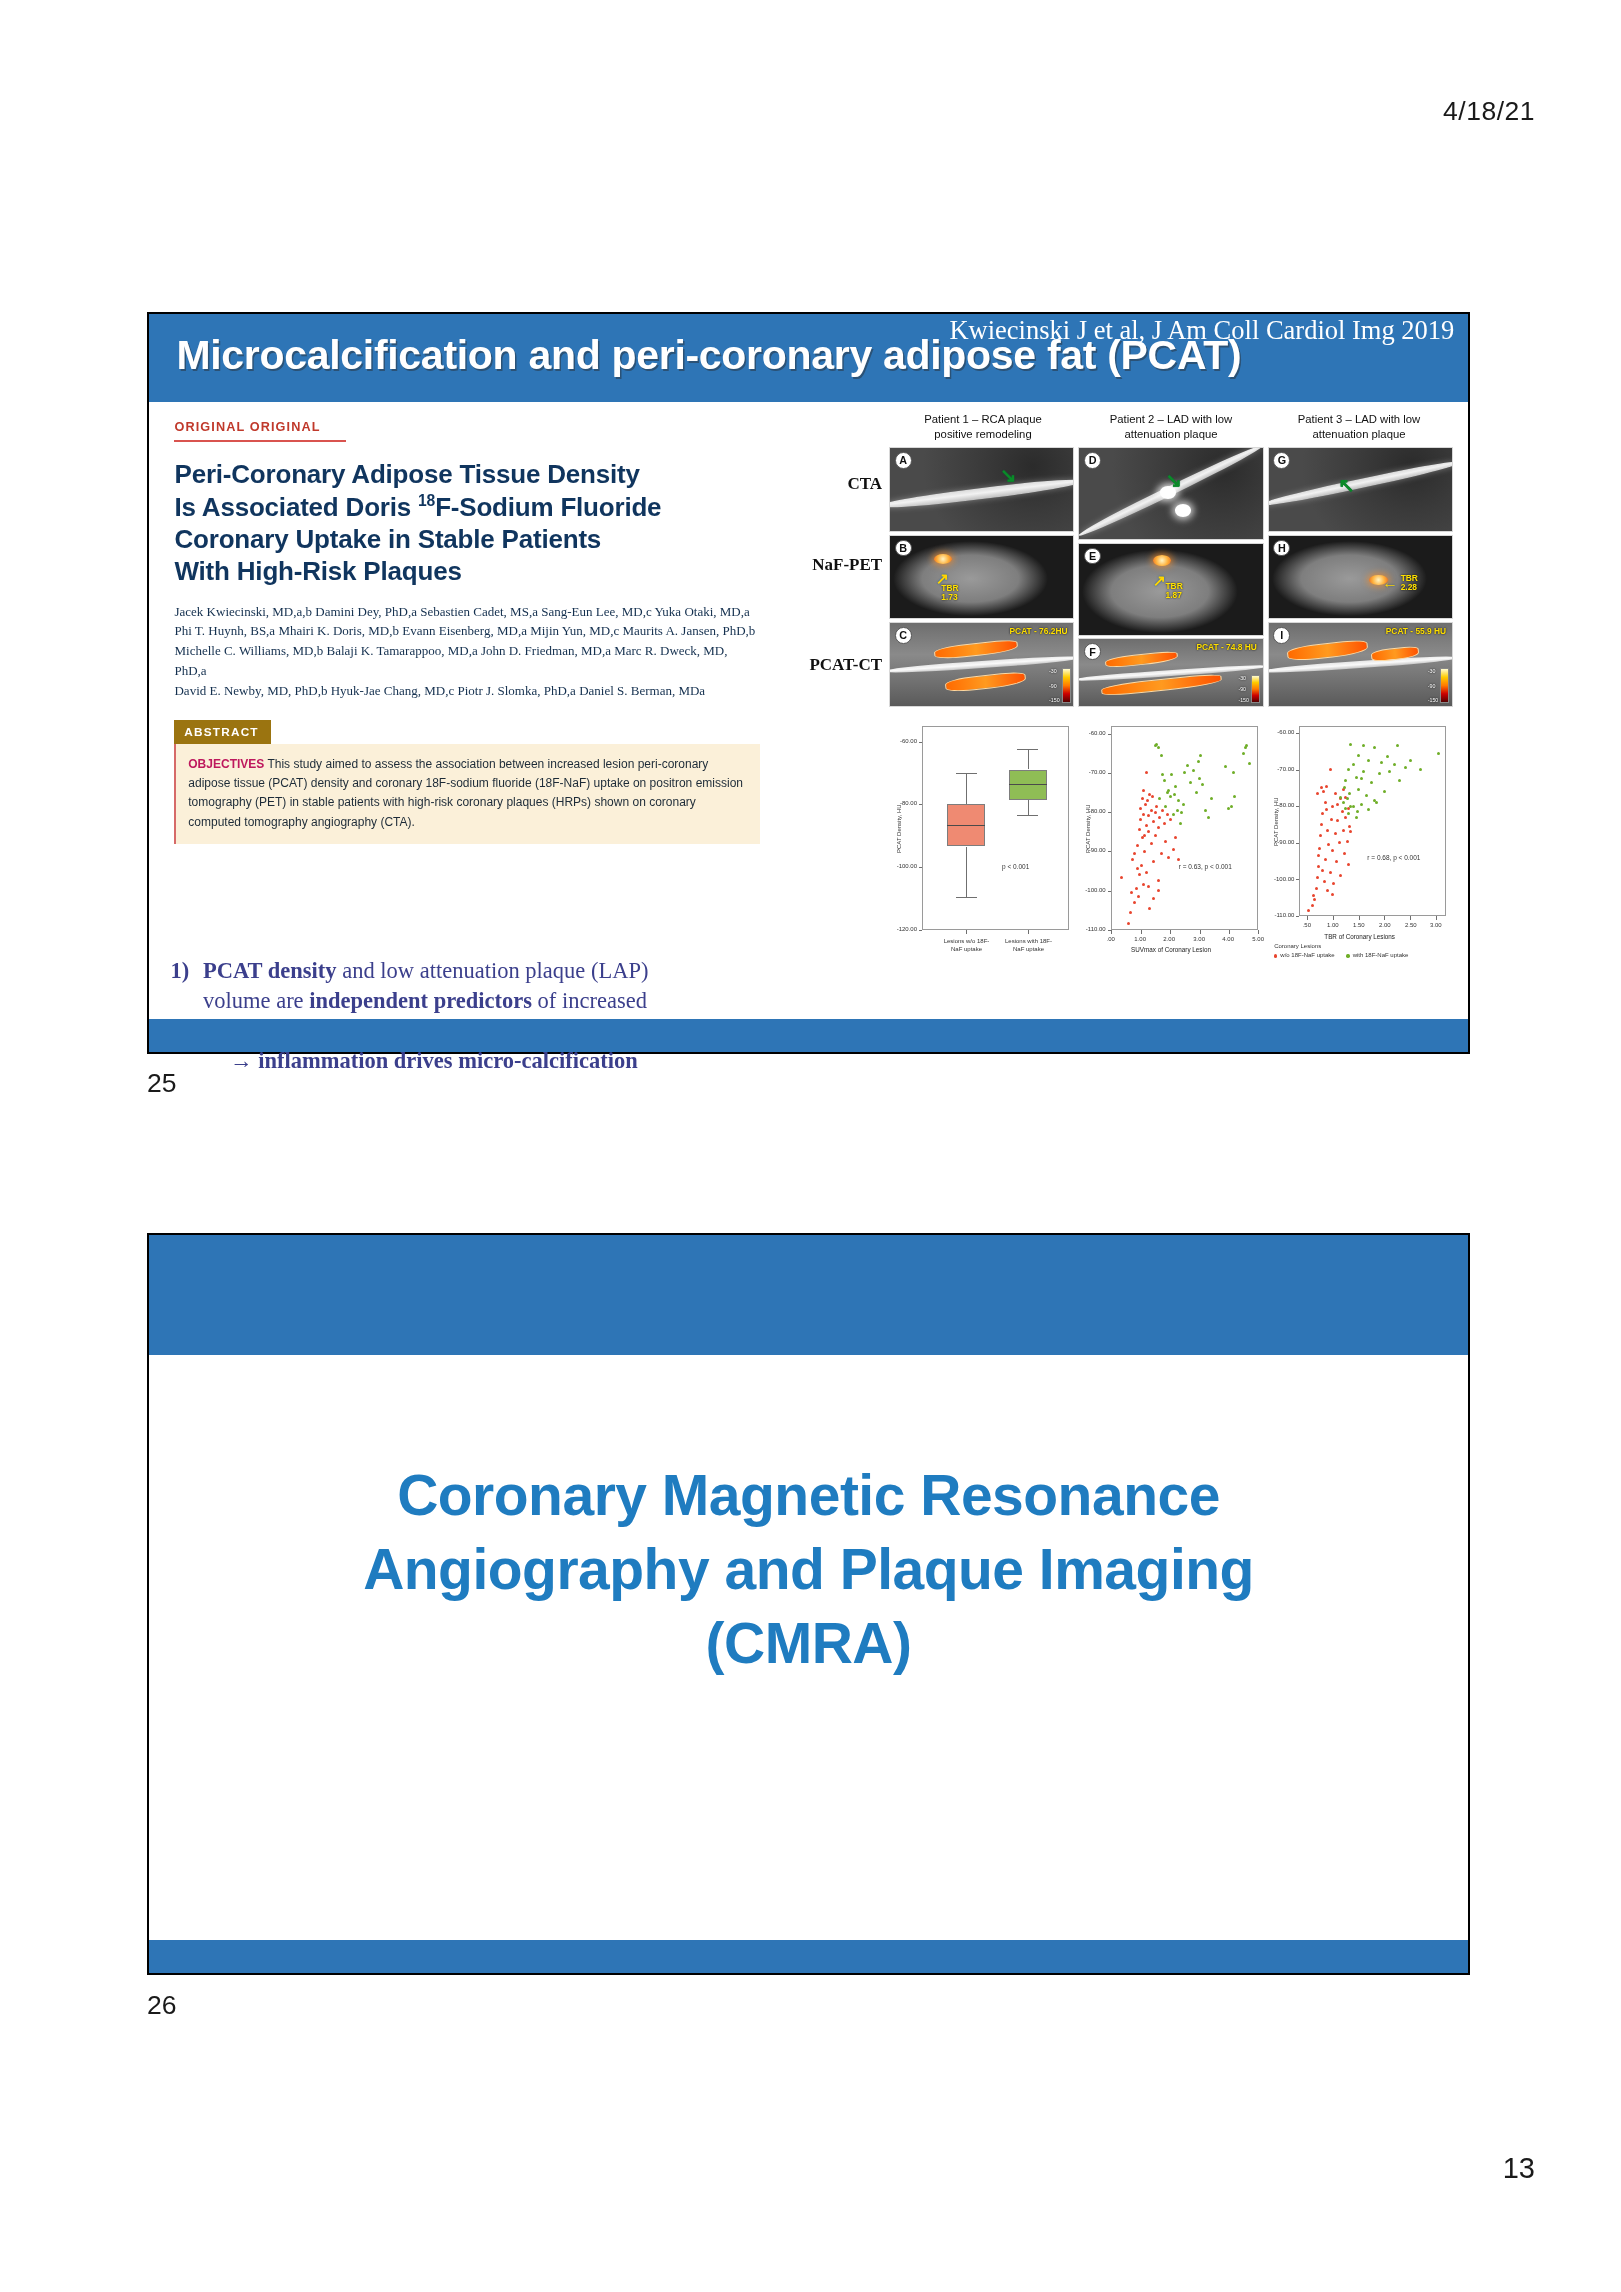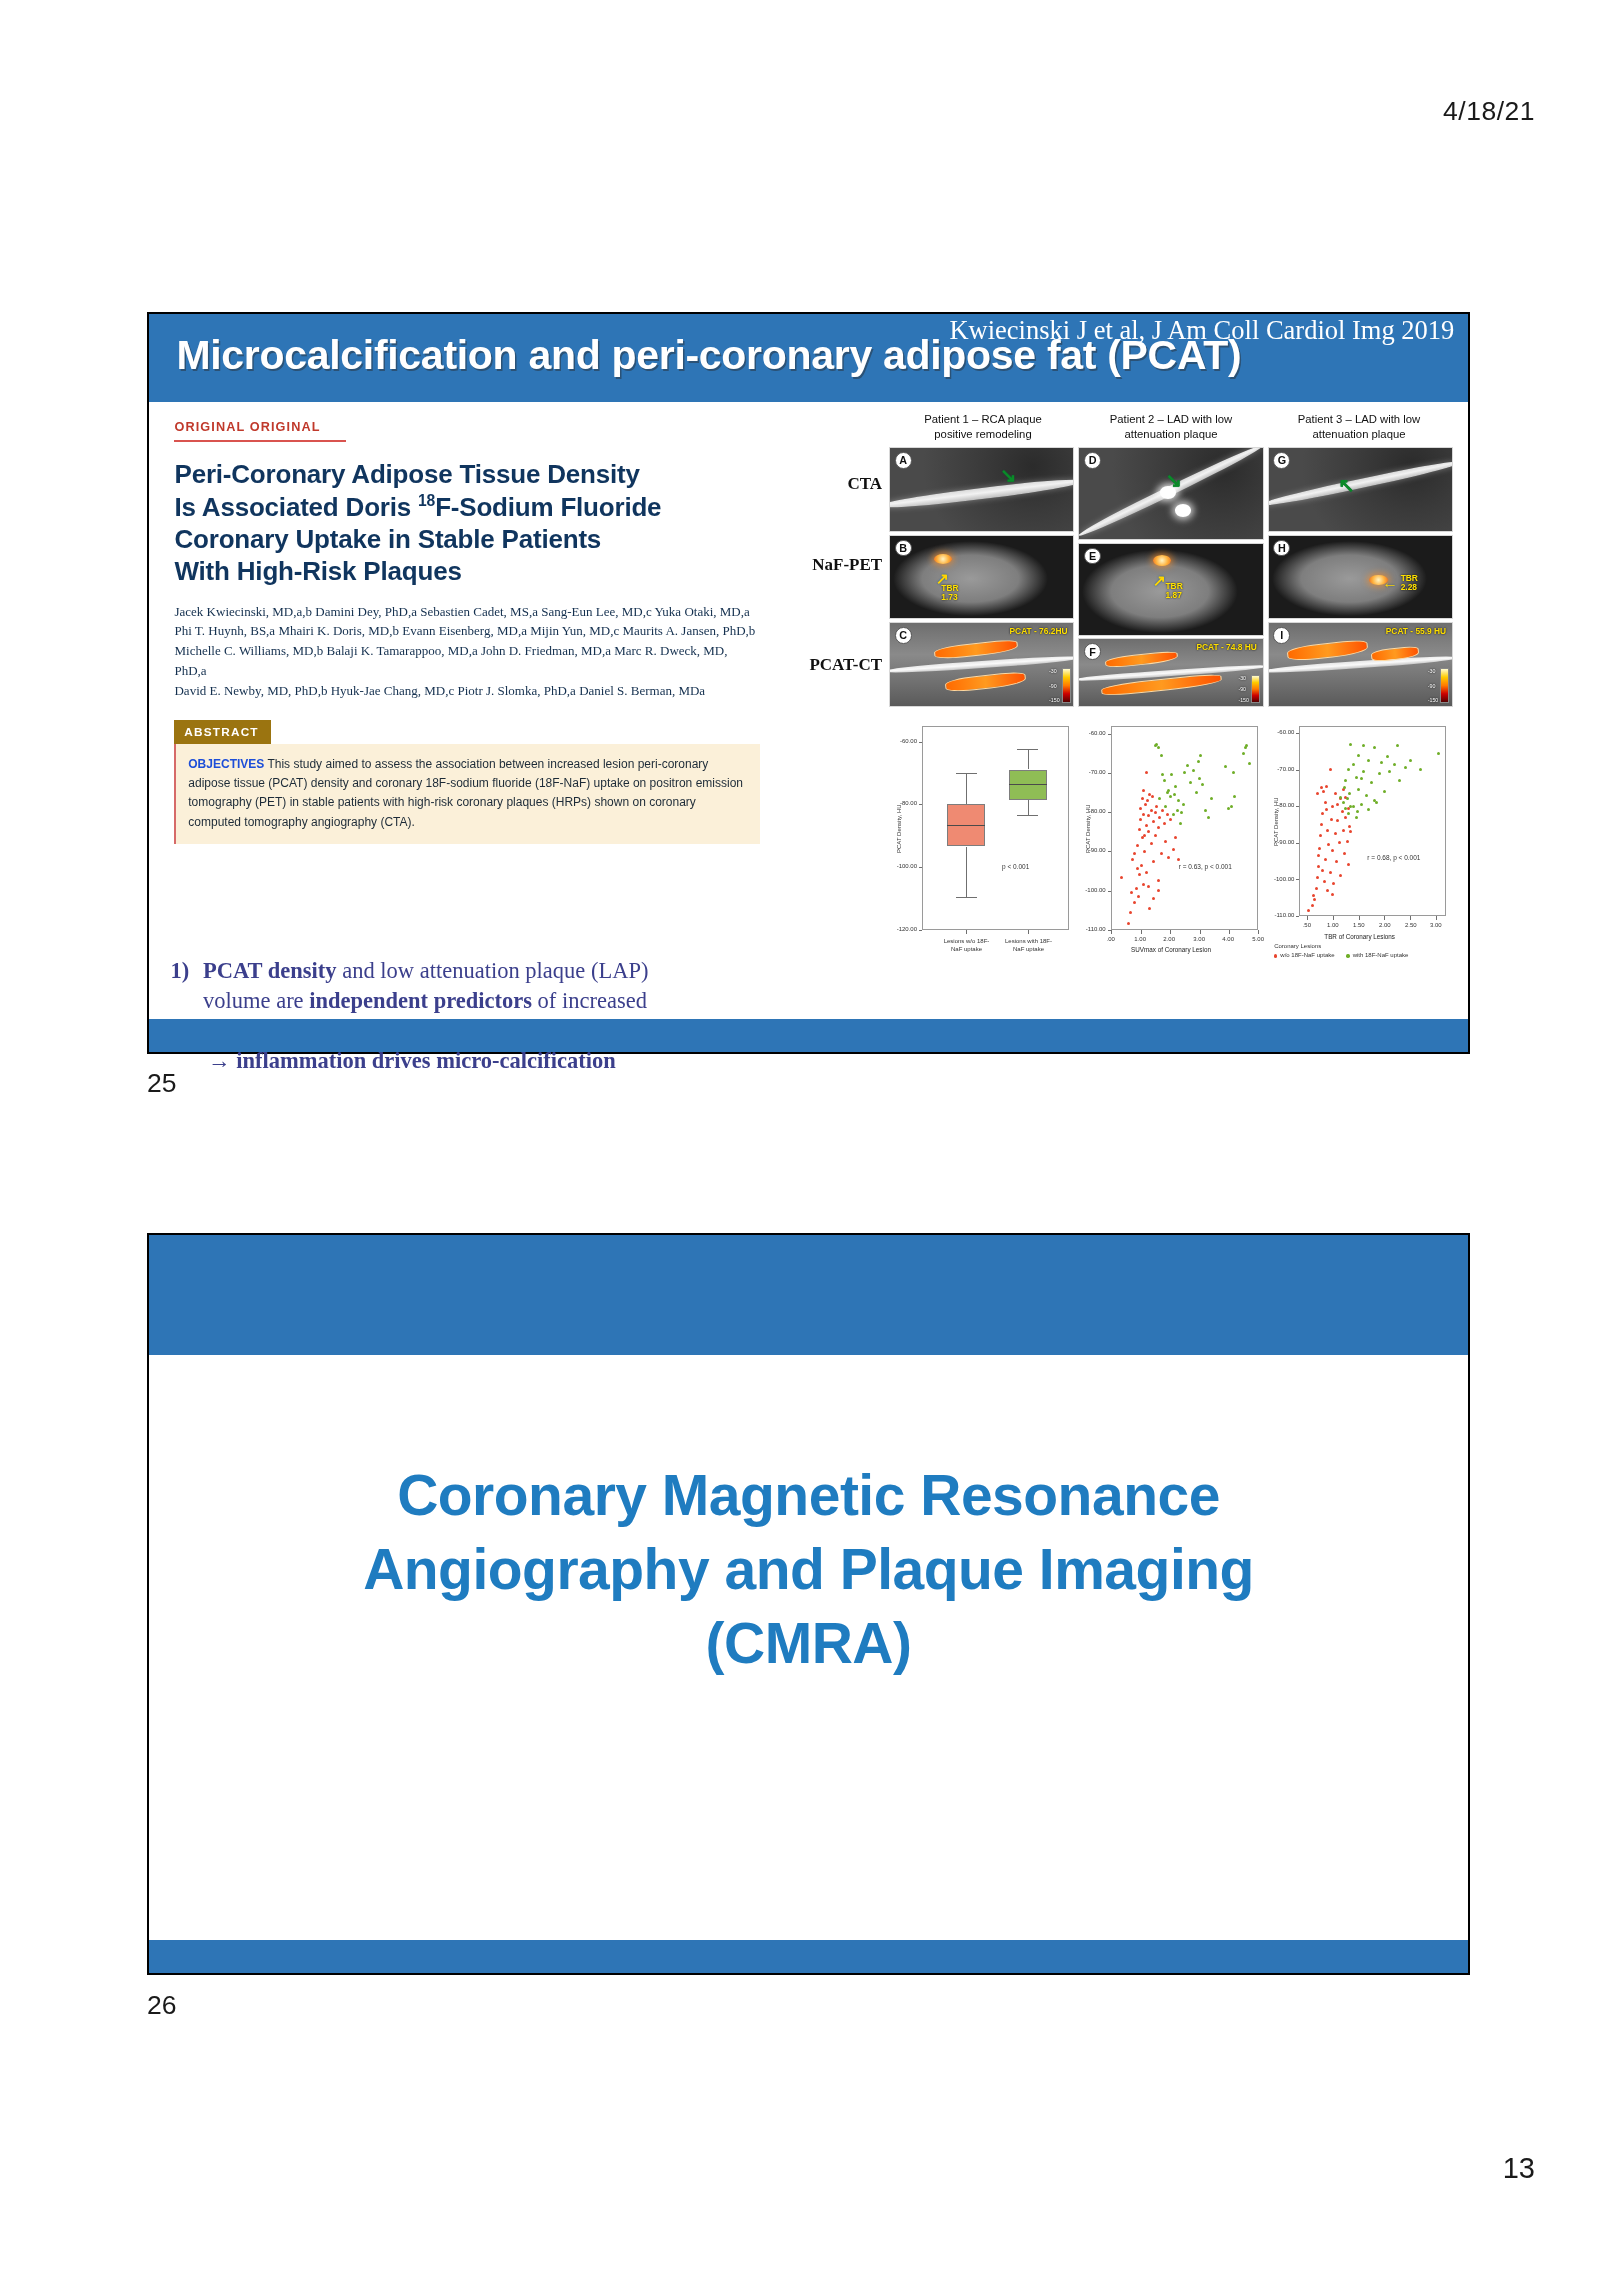--- a/index.html
+++ b/index.html
@@ -88,33 +88,33 @@
     padding:4.9px 11.8px 4.9px 9.8px; margin:19.6px 0 0 3.9px;
   }
   .abstract-box {
     background:#fbf0d9; border-left:2.9px solid #d66a68;
     margin-left:3.9px; padding:10.8px 13.7px 11.8px 11.8px; width:586px;
   }
   .abstract-text {
     font-family:"Liberation Sans", sans-serif;
     font-size:12px; color:#1d2b38; line-height:1.62;
   }
-  .abstract-text b { color:#1d4ed8; }
+  .abstract-text b { color:#be185d; }
 
   
   .takeaway {
     position:absolute; left:21.6px; top:642px; width:608px;
     font-family:"Liberation Serif", serif;
     color:#3b3f8c; font-size:22.5px; line-height:1.33;
     display:flex; gap:13.7px;
   }
   .takeaway .num { flex:0 0 auto; font-weight:bold; }
   .takeaway .body { flex:1 1 auto; }
   .takeaway b { font-weight:bold; }
-  .takeaway .arrow-line { margin-left:5px; font-weight:bold; }
+  .takeaway .arrow-line { margin-left:27px; font-weight:bold; }
 
   
   .figure {
     position:absolute; left:647px; top:98px; width:657px; height:608px;
   }
   .fig-colheads {
     position:absolute; left:93px; top:0; width:564px; height:35px;
     display:flex;
   }
   .fig-colhead {

